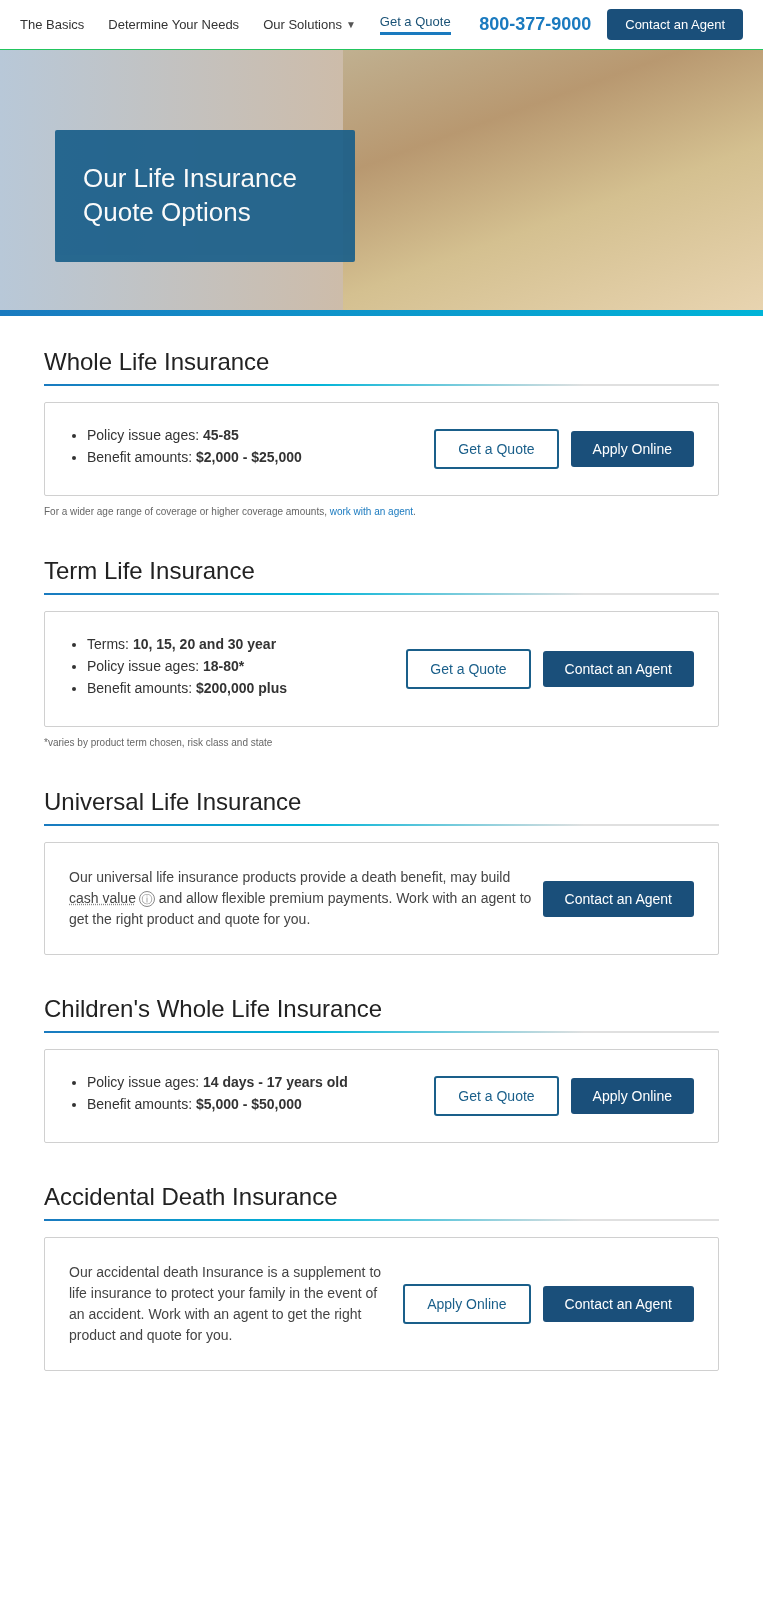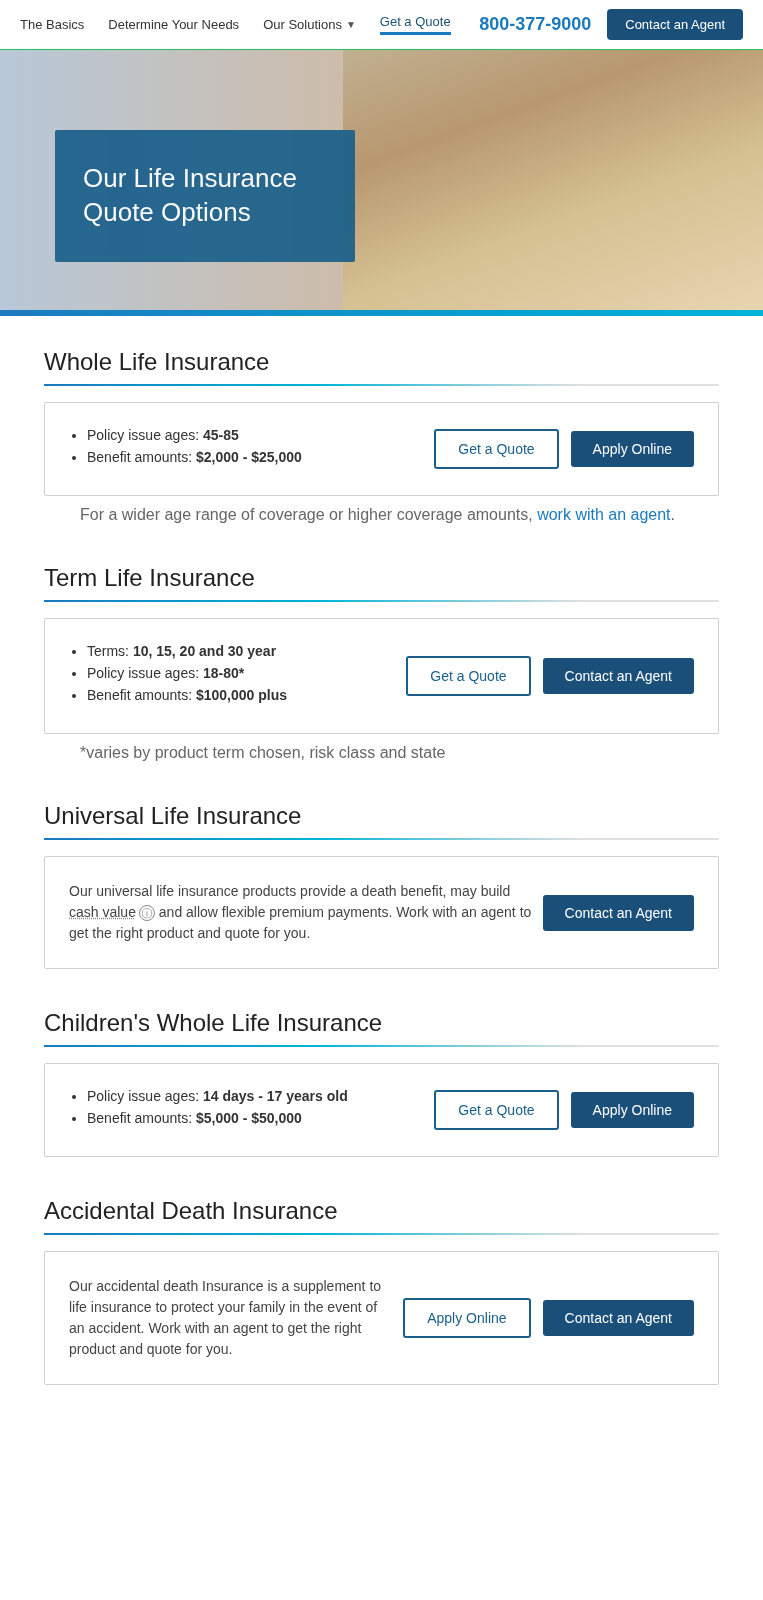--- a/index.html
+++ b/index.html
@@ -134,24 +134,23 @@
       color: #fff;
       background: #1a4f7a;
       padding: 10px 22px;
       border-radius: 3px;
       font-size: 14px;
       cursor: pointer;
       white-space: nowrap;
     }
 
     .note-text {
-      font-size: 16px;
+      font-size: 10px;
       color: #666;
       margin-top: 10px;
-      margin-left: 36px;
     }
     .note-text a { color: #1a7abf; }
 
     .info-icon {
       display: inline-flex;
       align-items: center;
       justify-content: center;
       width: 16px; height: 16px;
       border: 1px solid #888;
       border-radius: 50%;
@@ -219,21 +218,21 @@
   </div>
 
   <div class="section">
     <h2 class="section-title">Term Life Insurance</h2>
     <div class="section-divider"></div>
     <div class="card">
       <div class="card-info">
         <ul>
           <li>Terms: <strong>10, 15, 20 and 30 year</strong></li>
           <li>Policy issue ages: <strong>18-80*</strong></li>
-          <li>Benefit amounts: <strong>$100,000 plus</strong></li>
+          <li>Benefit amounts: <strong>$200,000 plus</strong></li>
         </ul>
       </div>
       <div class="card-actions">
         <button class="btn-outline">Get a Quote</button>
         <button class="btn-solid">Contact an Agent</button>
       </div>
     </div>
     <p class="note-text">*varies by product term chosen, risk class and state</p>
   </div>
 

